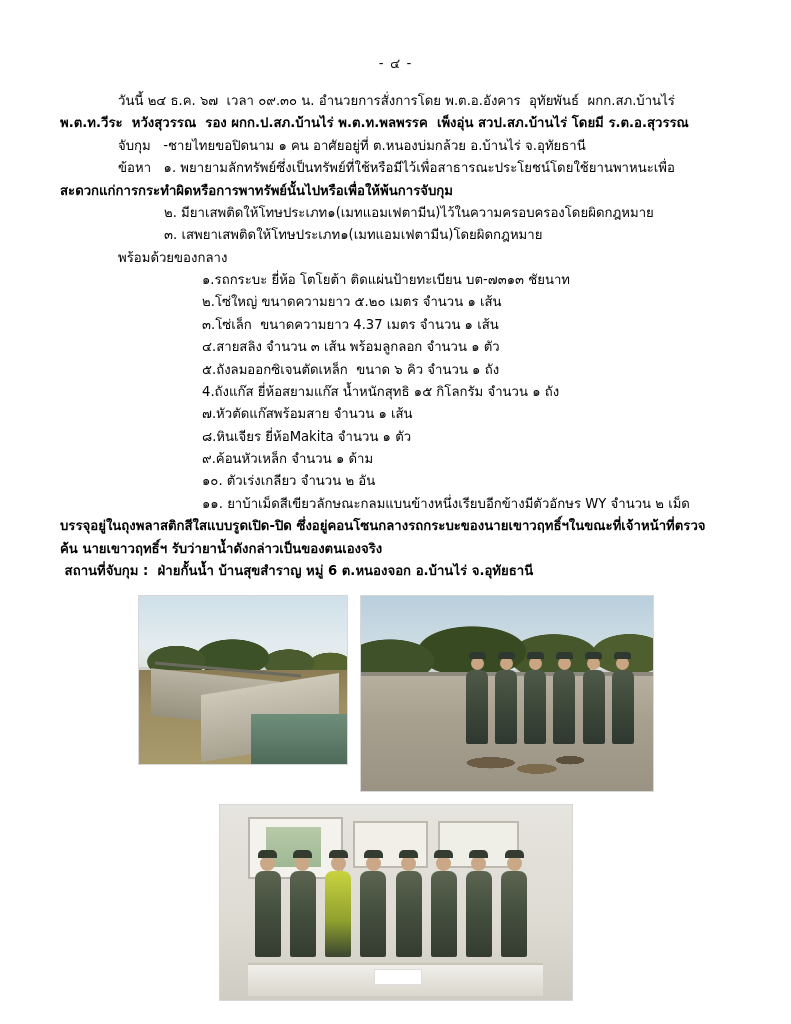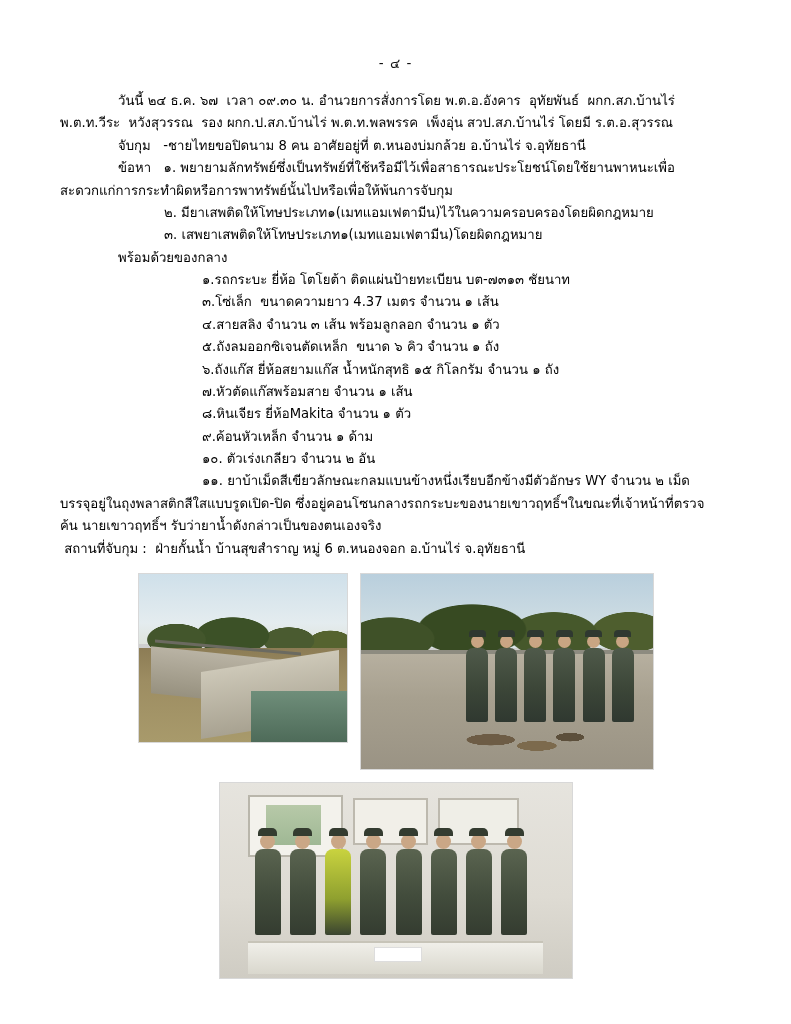--- a/index.html
+++ b/index.html
@@ -36,21 +36,21 @@
     color: #000;
   }
   .para {
     margin: 0 0 1px 4px;
     text-align: left;
     white-space: pre-wrap;
   }
   .indent-1 { text-indent: 58px; }
   .indent-3 { padding-left: 104px; }
   .indent-list { padding-left: 142px; }
-  .flow { padding-left: 0; }
+  .flow { padding-left: 0; font-weight: bold; }
   .label-head { padding-left: 58px; }
   .photos {
     margin: 14px auto 0 auto;
     width: 516px;
   }
   .photo-row {
     display: flex;
     gap: 12px;
     justify-content: center;
     margin-bottom: 12px;
@@ -191,31 +191,32 @@
 </head>
 <body>
 
 <div class="page">
 
   <div class="page-number">- ๔ -</div>
 
   <div class="doc-body">
     <p class="para indent-1">วันนี้ ๒๔ ธ.ค. ๖๗  เวลา ๐๙.๓๐ น. อำนวยการสั่งการโดย พ.ต.อ.อังคาร  อุทัยพันธ์  ผกก.สภ.บ้านไร่</p>
     <p class="para flow">พ.ต.ท.วีระ  หวังสุวรรณ  รอง ผกก.ป.สภ.บ้านไร่ พ.ต.ท.พลพรรค  เพ็งอุ่น สวป.สภ.บ้านไร่ โดยมี ร.ต.อ.สุวรรณ</p>
-    <p class="para indent-1">จับกุม   -ชายไทยขอปิดนาม 8 คน อาศัยอยู่ที่ ต.หนองบ่มกล้วย อ.บ้านไร่ จ.อุทัยธานี</p>
+    <p class="para indent-1">จับกุม   -ชายไทยขอปิดนาม ๑ คน อาศัยอยู่ที่ ต.หนองบ่มกล้วย อ.บ้านไร่ จ.อุทัยธานี</p>
     <p class="para indent-1">ข้อหา   ๑. พยายามลักทรัพย์ซึ่งเป็นทรัพย์ที่ใช้หรือมีไว้เพื่อสาธารณะประโยชน์โดยใช้ยานพาหนะเพื่อ</p>
     <p class="para flow">สะดวกแก่การกระทำผิดหรือการพาทรัพย์นั้นไปหรือเพื่อให้พ้นการจับกุม</p>
     <p class="para indent-3">๒. มียาเสพติดให้โทษประเภท๑(เมทแอมเฟตามีน)ไว้ในความครอบครองโดยผิดกฎหมาย</p>
     <p class="para indent-3">๓. เสพยาเสพติดให้โทษประเภท๑(เมทแอมเฟตามีน)โดยผิดกฎหมาย</p>
     <p class="para label-head">พร้อมด้วยของกลาง</p>
     <p class="para indent-list">๑.รถกระบะ ยี่ห้อ โตโยต้า ติดแผ่นป้ายทะเบียน บต-๗๓๑๓ ชัยนาท</p>
+    <p class="para indent-list">๒.โซ่ใหญ่ ขนาดความยาว ๕.๒๐ เมตร จำนวน ๑ เส้น</p>
     <p class="para indent-list">๓.โซ่เล็ก  ขนาดความยาว 4.37 เมตร จำนวน ๑ เส้น</p>
     <p class="para indent-list">๔.สายสลิง จำนวน ๓ เส้น พร้อมลูกลอก จำนวน ๑ ตัว</p>
     <p class="para indent-list">๕.ถังลมออกซิเจนตัดเหล็ก  ขนาด ๖ คิว จำนวน ๑ ถัง</p>
-    <p class="para indent-list">๖.ถังแก๊ส ยี่ห้อสยามแก๊ส น้ำหนักสุทธิ ๑๕ กิโลกรัม จำนวน ๑ ถัง</p>
+    <p class="para indent-list">4.ถังแก๊ส ยี่ห้อสยามแก๊ส น้ำหนักสุทธิ ๑๕ กิโลกรัม จำนวน ๑ ถัง</p>
     <p class="para indent-list">๗.หัวตัดแก๊สพร้อมสาย จำนวน ๑ เส้น</p>
     <p class="para indent-list">๘.หินเจียร ยี่ห้อMakita จำนวน ๑ ตัว</p>
     <p class="para indent-list">๙.ค้อนหัวเหล็ก จำนวน ๑ ด้าม</p>
     <p class="para indent-list">๑๐. ตัวเร่งเกลียว จำนวน ๒ อัน</p>
     <p class="para indent-list">๑๑. ยาบ้าเม็ดสีเขียวลักษณะกลมแบนข้างหนึ่งเรียบอีกข้างมีตัวอักษร WY จำนวน ๒ เม็ด</p>
     <p class="para flow">บรรจุอยู่ในถุงพลาสติกสีใสแบบรูดเปิด-ปิด ซึ่งอยู่คอนโซนกลางรถกระบะของนายเขาวฤทธิ์ฯในขณะที่เจ้าหน้าที่ตรวจ</p>
     <p class="para flow">ค้น นายเขาวฤทธิ์ฯ รับว่ายาน้ำดังกล่าวเป็นของตนเองจริง</p>
     <p class="para flow"> สถานที่จับกุม :  ฝ่ายกั้นน้ำ บ้านสุขสำราญ หมู่ 6 ต.หนองจอก อ.บ้านไร่ จ.อุทัยธานี</p>
   </div>
 

